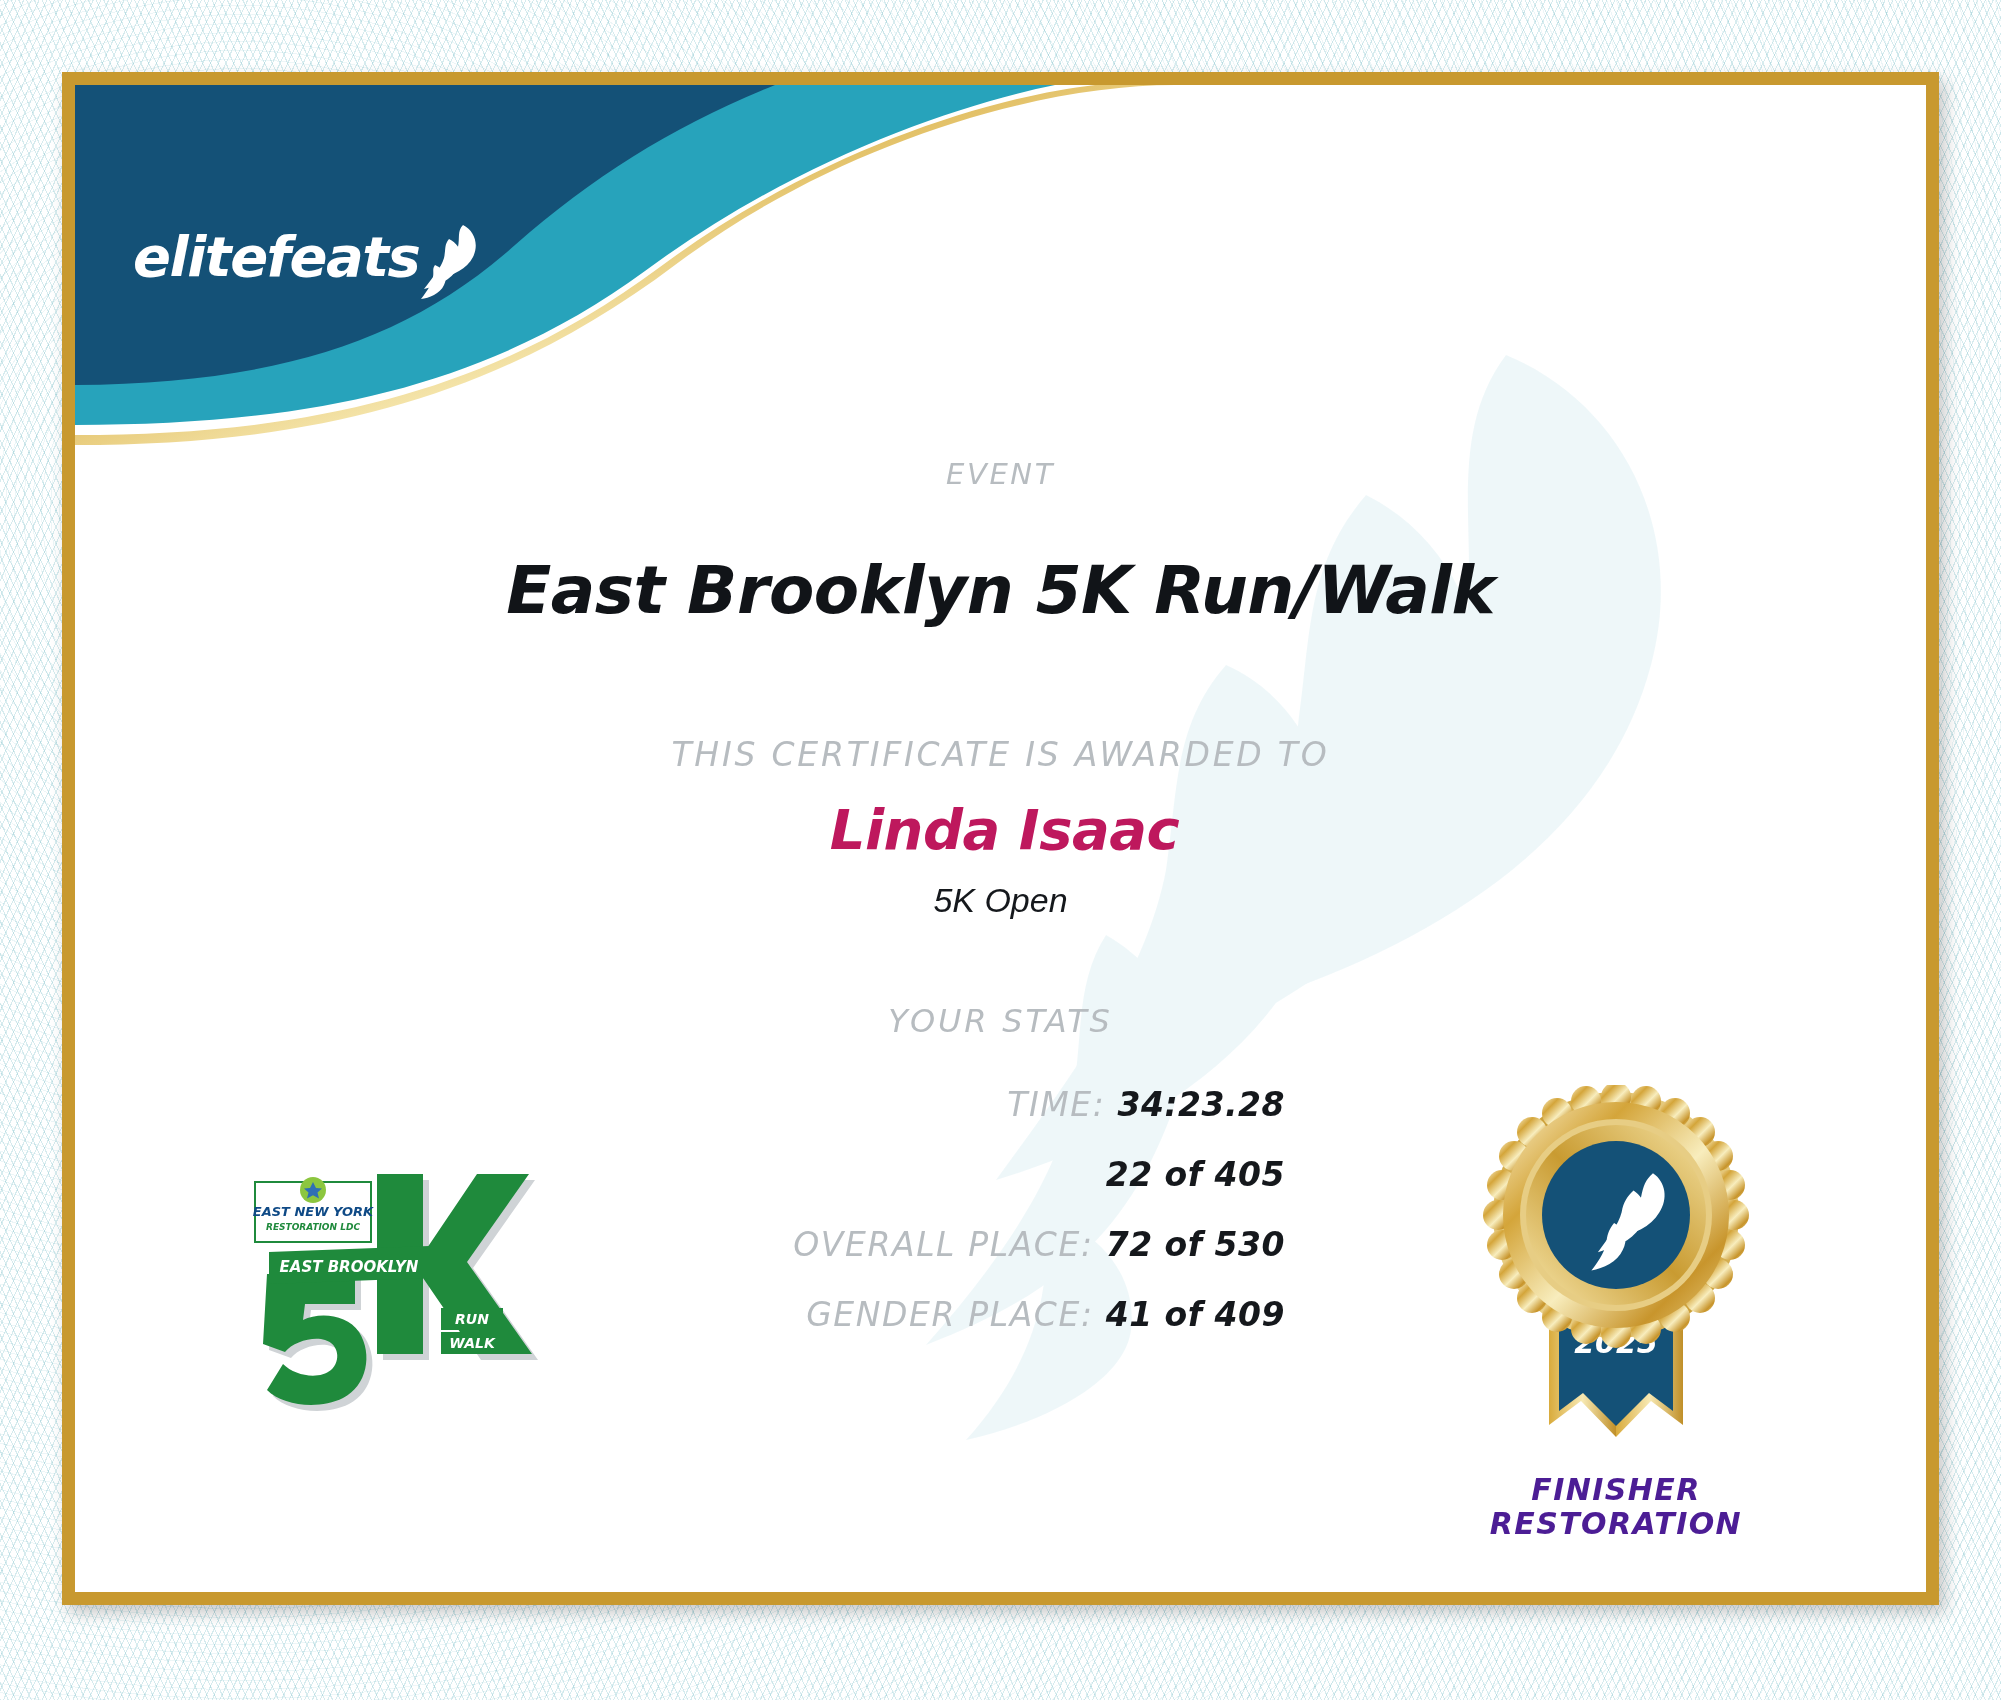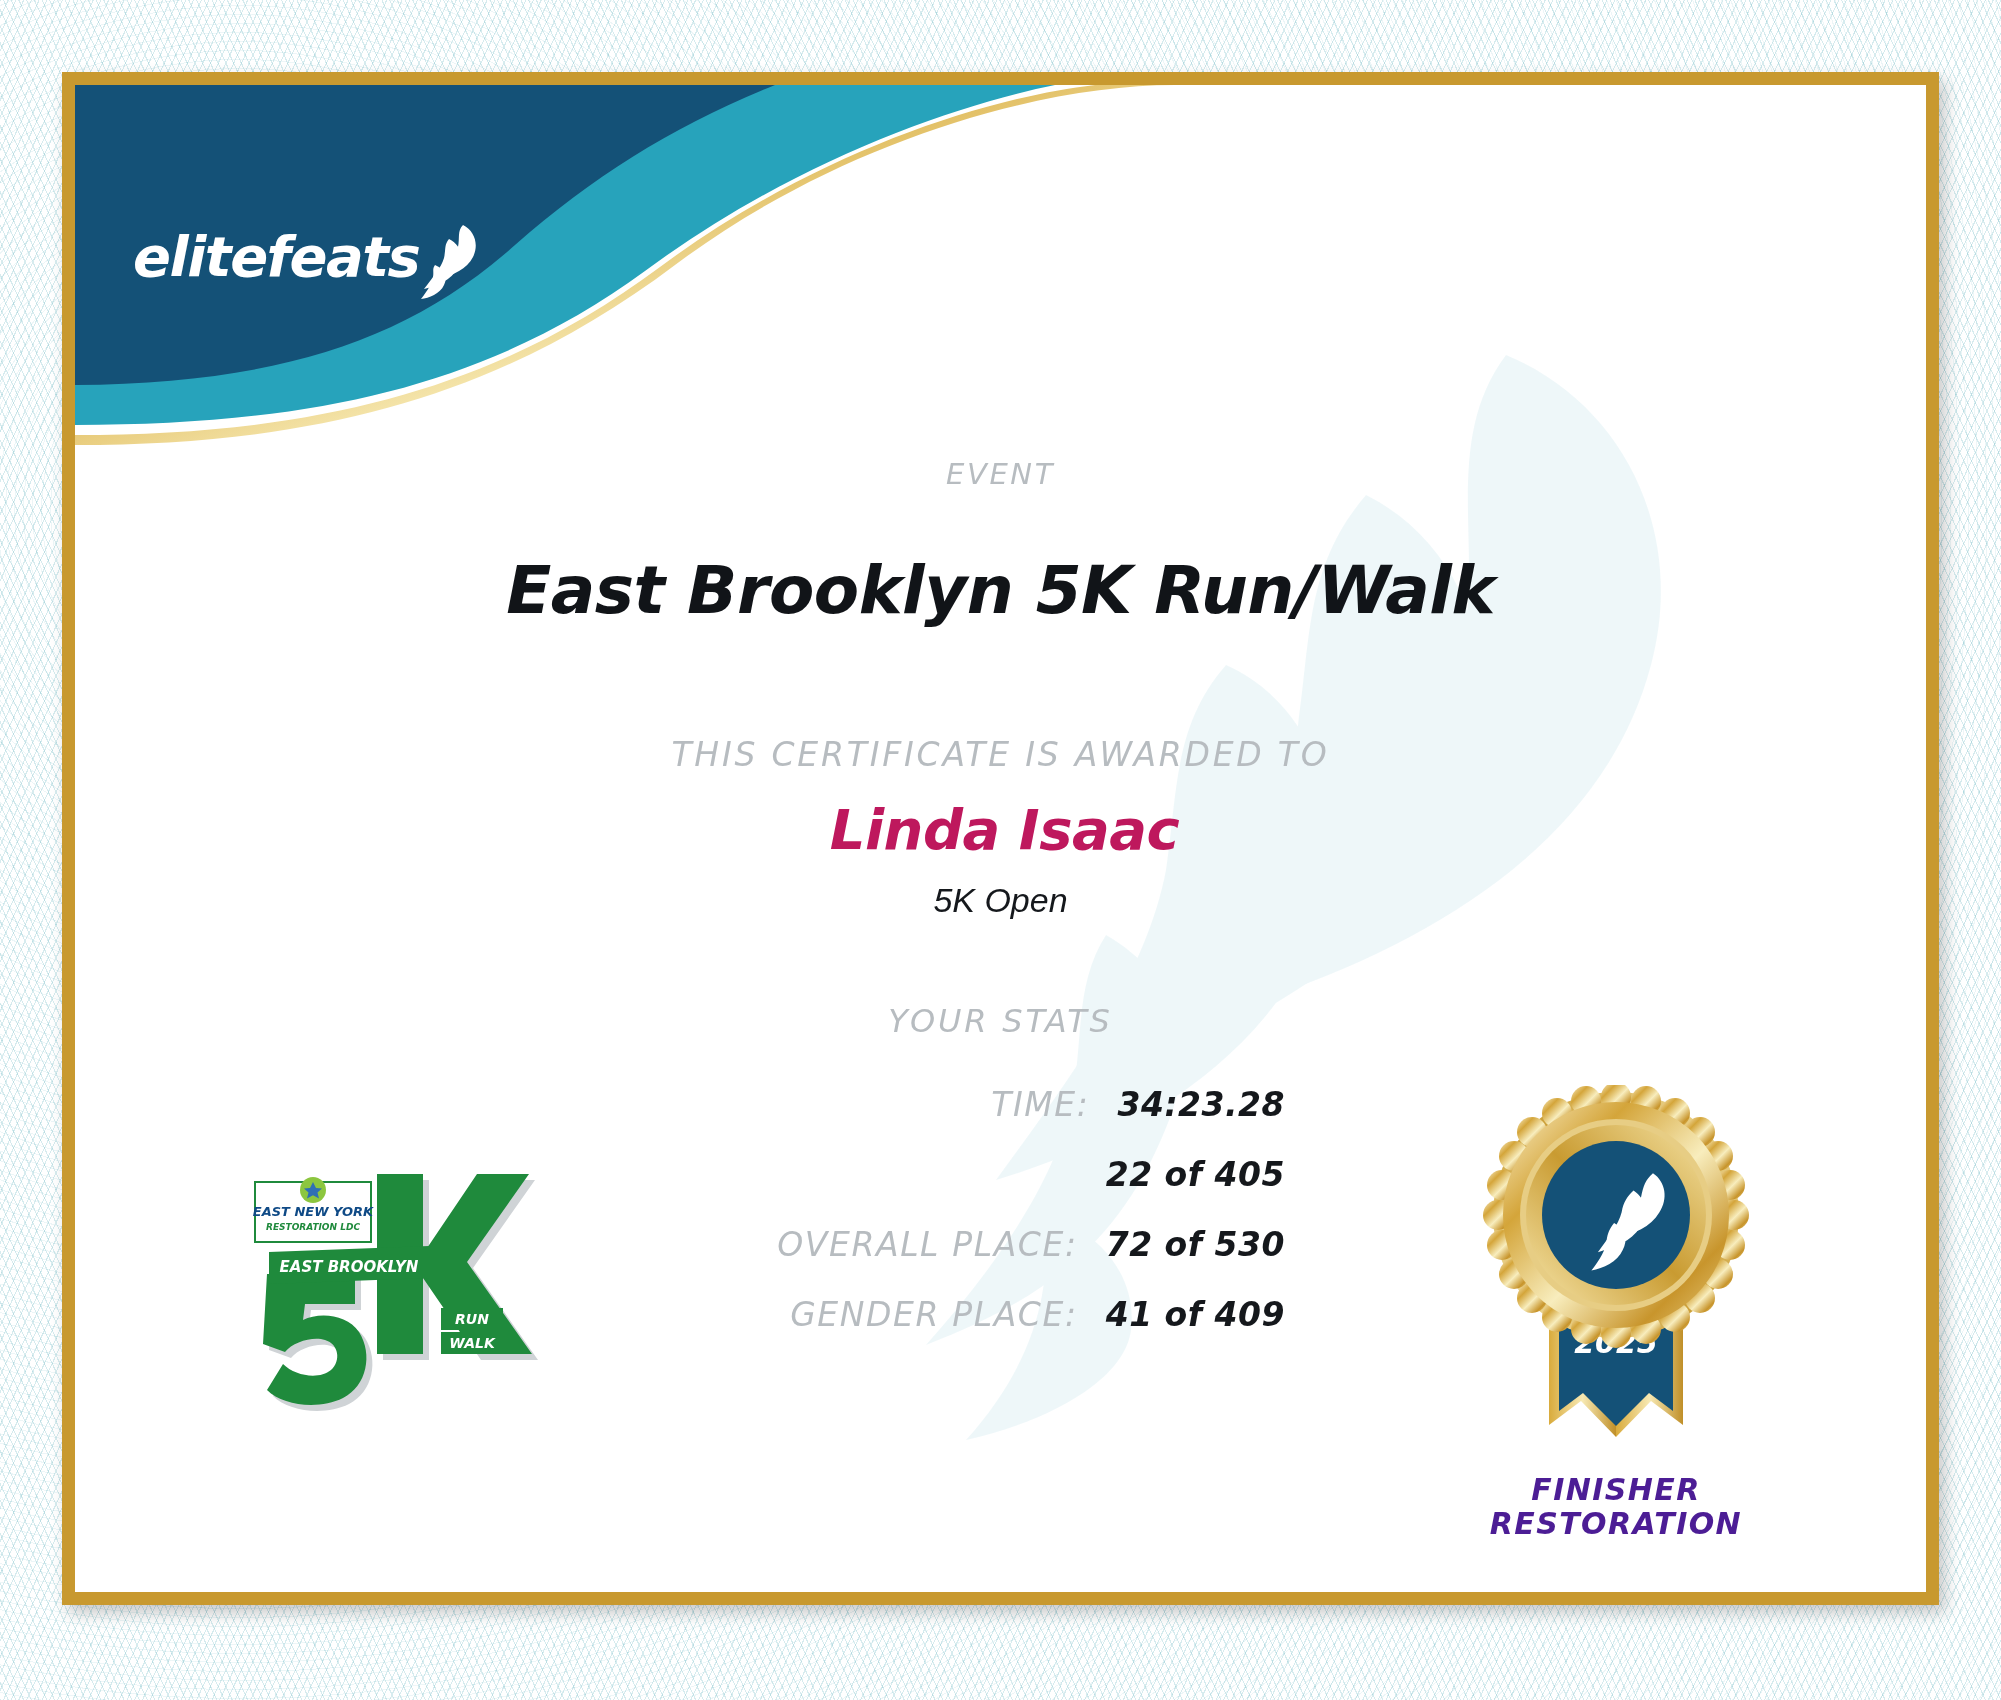--- a/index.html
+++ b/index.html
@@ -133,21 +133,21 @@
     position: absolute;
     left: 430px;
     top: 1000px;
     width: 780px;
   }
   .stat-row {
     display: flex;
     justify-content: flex-end;
     align-items: baseline;
     height: 70px;
-    gap: 28px;
+    gap: 12px;
   }
   .stat-key {
     color: #b7bcc0;
     font-size: 33px;
     letter-spacing: 1.6px;
     font-family: "DejaVu Sans", sans-serif;
   }
   .stat-val {
     color: #15181c;
     font-size: 33px;

